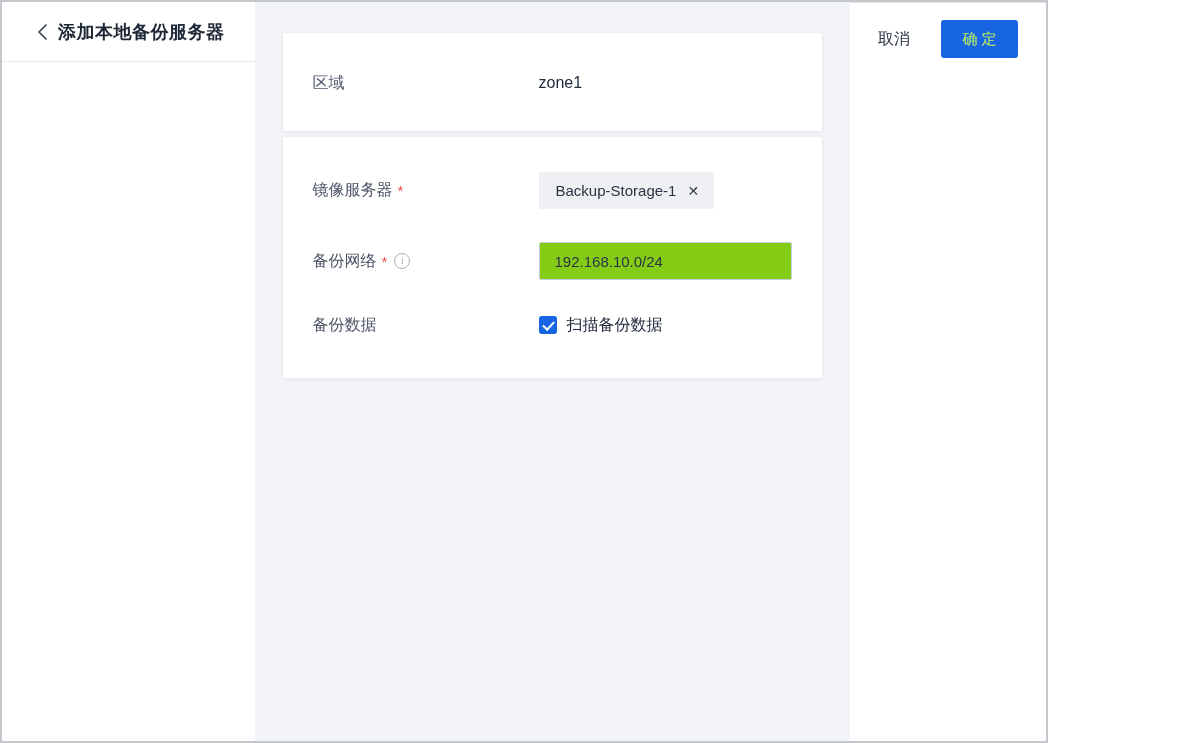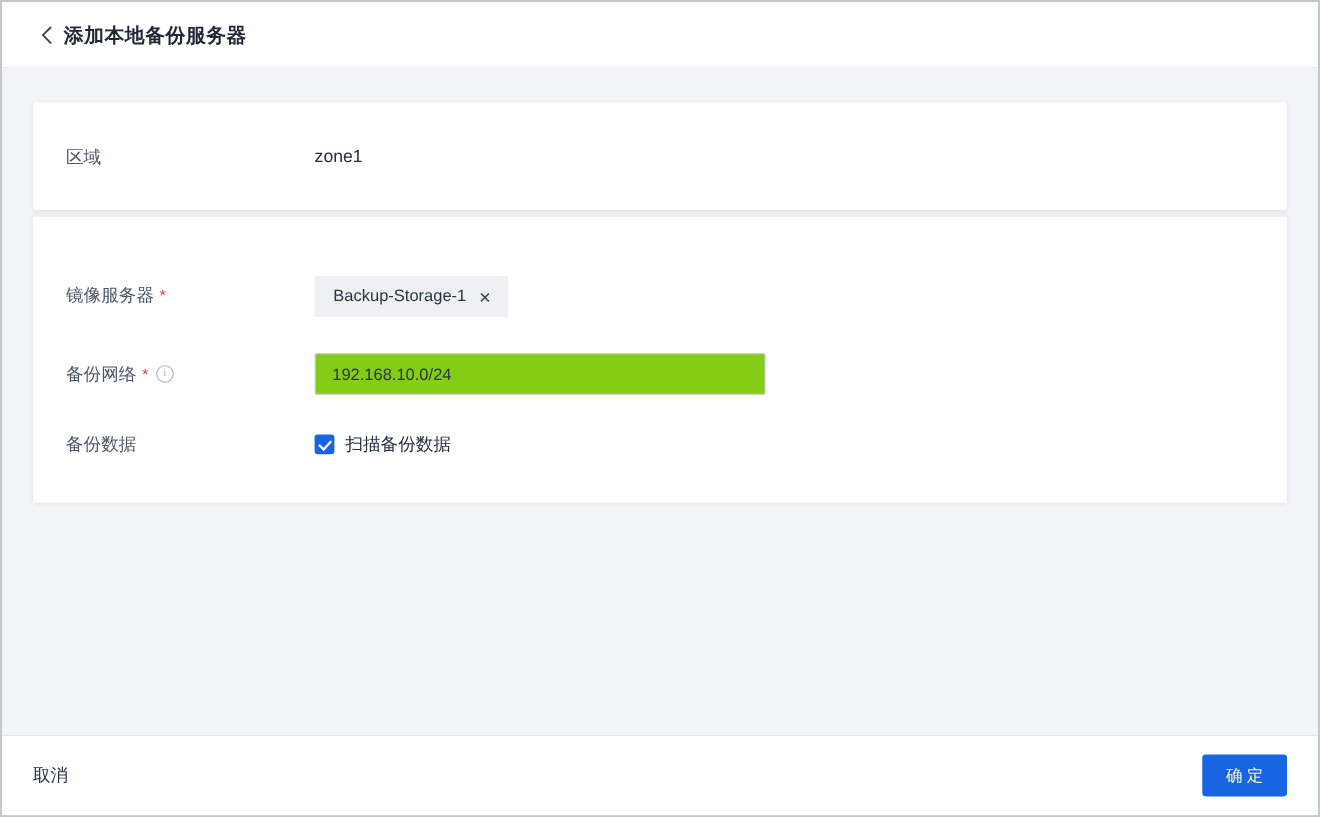--- a/index.html
+++ b/index.html
@@ -16,24 +16,24 @@
     --muted:#A9B1BC;
   }
   *{box-sizing:border-box;margin:0;padding:0;}
   html,body{background:#fff;}
   body{
     font-family:"Liberation Sans","DejaVu Sans",sans-serif;
     width:1200px;height:743px;
     color:var(--text-dark);
   }
   .window{
-    width:1200px;height:743px;
+    width:1048px;height:743px;
     border:2px solid var(--outer-border);
     background:#fff;
-    display:flex;flex-direction:column;
+    display:flex;flex-direction:row;
   }
   
   .header{
     flex:none;height:60px;
     display:flex;align-items:center;
     padding:0 30px;
     border-bottom:1px solid var(--line-light);
     background:#fff;
   }
   .back-btn{
@@ -48,21 +48,21 @@
   .content{
     flex:1;background:var(--bg-gray);
     padding:31px 28px 0 28px;overflow:hidden;
   }
   .card{
     background:#fff;border-radius:2px;
     box-shadow:0 1px 4px rgba(23,33,52,.08);
     padding:38px 30px;
   }
   .card.first{margin-bottom:6px;padding:38px 30px 36px 30px;}
-  .card.second{padding:54px 30px 41px 30px;}
+  .card.second{padding:35px 30px 41px 30px;}
   .form-row{
     display:flex;align-items:center;min-height:24px;gap:11px;
   }
   .card.first .form-row + .form-row{margin-top:43px;}
   .card.second .form-row + .form-row{margin-top:33px;}
   .row-label{
     flex:none;width:215px;
     font-size:16px;color:var(--label-color);
     display:flex;align-items:center;
   }
@@ -131,21 +131,21 @@
     display:flex;align-items:center;justify-content:space-between;
     padding:0 28px;
   }
   .cancel-btn{
     font-size:16px;color:#2A3443;cursor:pointer;
     margin-right:31px;background:none;border:none;
     font-family:inherit;
   }
   .confirm-btn{
     width:77px;height:38px;border:none;border-radius:3px;
-    background:var(--accent);color:#fef9c3;
+    background:var(--accent);color:#bef264;
     font-size:15px;letter-spacing:4px;text-indent:4px;
     cursor:pointer;font-family:inherit;
   }
 </style>
 </head>
 <body>
 
 <div class="window">
 
   <div class="header">

